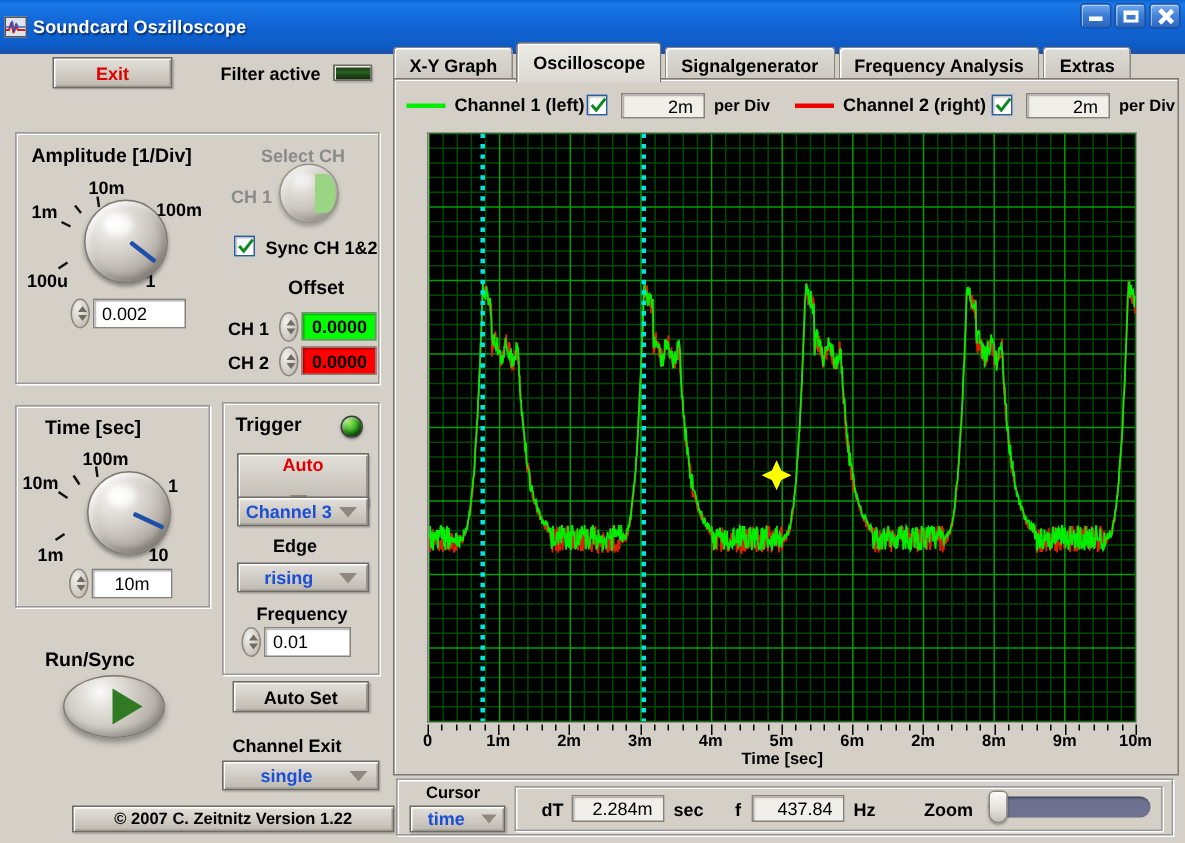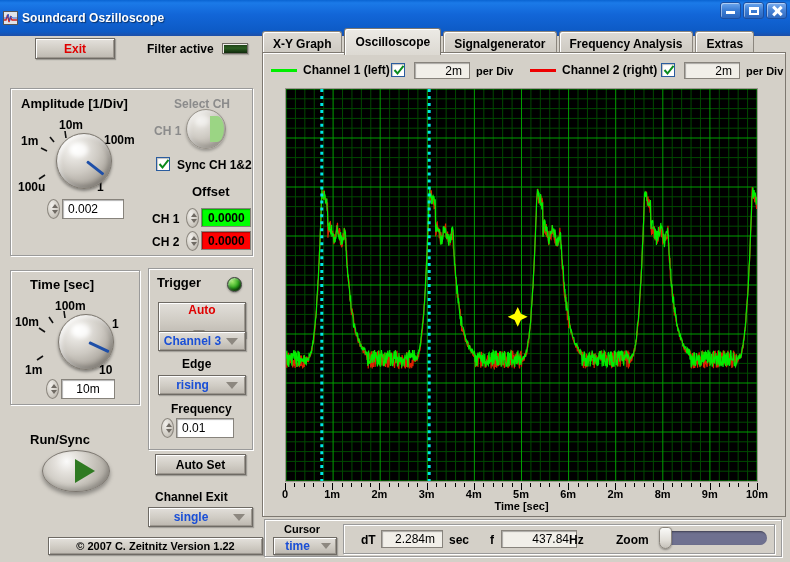--- a/index.html
+++ b/index.html
@@ -575,21 +575,21 @@
       <span class="ctext" style="color:#1a4fd6;">time</span>
       <span class="carr" style="border-left-width:5px;border-right-width:5px;border-top-width:6px;margin-right:5px;"></span>
     </div>
 
     <div class="grp" style="left:78px; top:4px; width:432px; height:30px;">
       <div class="lbl" style="left:17px; top:8px;">dT</div>
       <div class="numbox gray" style="left:37px; top:5px; width:62px; height:18px;">2.284m</div>
       <div class="lbl" style="left:105px; top:8px;">sec</div>
 
       <div class="lbl" style="left:146px; top:8px;">f</div>
-      <div class="numbox gray" style="left:157px; top:5px; width:76px; height:18px;">437.84</div>
+      <div class="numbox gray" style="left:157px; top:5px; width:62px; height:18px;">437.84</div>
       <div class="lbl" style="left:225px; top:8px;">Hz</div>
 
       <div class="lbl" style="left:272px; top:8px;">Zoom</div>
       <div style="position:absolute;left:315px;top:6px;width:108px;height:14px;
                   background:#6f7190;border-radius:7px;
                   box-shadow:inset 1px 1px 2px rgba(0,0,0,.45);">
         <div style="position:absolute;left:0px;top:-4px;width:13px;height:22px;border-radius:4px 4px 7px 7px;
                     background:linear-gradient(to bottom,#fafaf8,#e2dfd9 60%,#c4c0b8);
                     border:1px solid #8b867e;box-shadow:0 1px 2px rgba(0,0,0,.35);"></div>
       </div>

